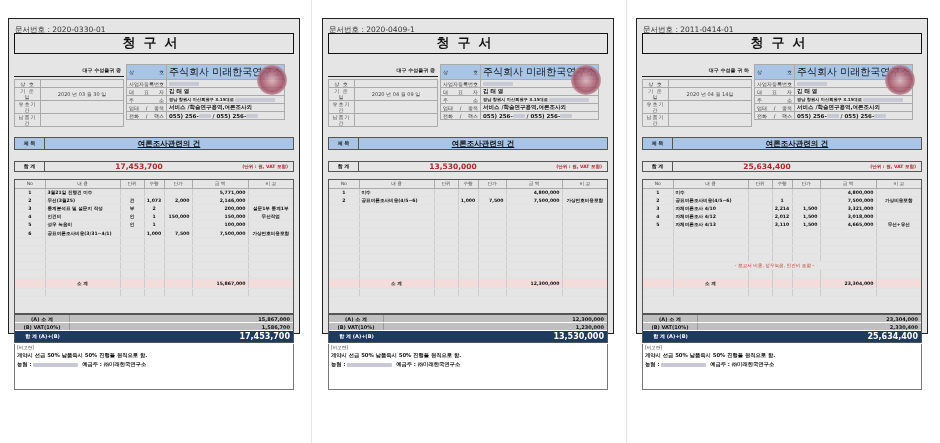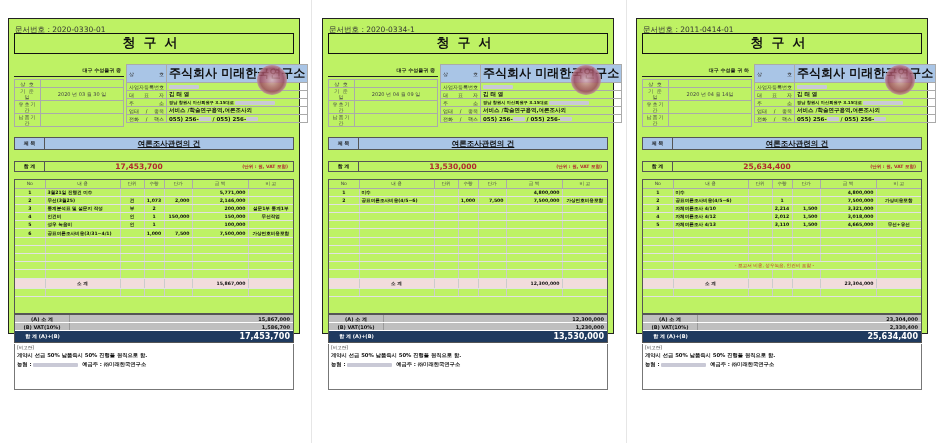--- a/index.html
+++ b/index.html
@@ -1,31 +1,31 @@
 <!DOCTYPE html>
 <html><head>
 <meta charset="utf-8">
 <style>
   * { box-sizing: border-box; margin: 0; padding: 0; }
   html, body { width: 940px; height: 443px; background: #ffffff; overflow: hidden; }
   body { position: relative; font-family: "DejaVu Sans", "Liberation Sans", sans-serif; color: #111; }
   .sep { position: absolute; top: 0; width: 1px; height: 443px; background: #e6e6e6; }
-  .page { position: absolute; top: 18px; width: 292px; height: 316px; border: 1.5px solid #222; background: #bef264; }
+  .page { position: absolute; top: 18px; width: 292px; height: 316px; border: 1.5px solid #222; background: #e5e5e5; }
   .docno { position: absolute; left: 6px; top: 6px; font-size: 7.5px; color: #333; }
   .titlebox { position: absolute; left: 5px; right: 5px; top: 14px; height: 21px; border: 1.5px solid #111; text-align: center; font-size: 13px; font-weight: bold; line-height: 18px; letter-spacing: 8px; }
   .recv { position: absolute; left: 5px; width: 110px; top: 45px; height: 13px; border-bottom: 1.5px solid #222; font-size: 5px; font-weight: bold; text-align: right; padding-right: 3px; line-height: 12px; }
   .ltable { position: absolute; left: 5px; width: 110px; top: 60px; border: 1px solid #555; border-collapse: collapse; font-size: 5px; }
   .ltable td { border: 1px solid #aaa; height: 8px; padding: 0 2px; color: #444; }
   .ltable td.k { width: 26px; text-align: center; letter-spacing: 1px; }
   .ltable td.v { text-align: center; }
   .rtable { position: absolute; left: 117px; right: 5px; top: 45px; border: 1px solid #555; border-collapse: collapse; font-size: 5px; }
   .rtable td { border: 1px solid #aaa; height: 8px; padding: 0 2px; white-space: nowrap; overflow: hidden; }
   .rtable td.k { width: 38px; color: #333; text-align: justify; text-align-last: justify; }
   .rtable tr.first td { background: #a9c5e6; height: 11px; }
-  .rtable tr.first td.v { font-size: 12px; font-weight: bold; }
+  .rtable tr.first td.v { font-size: 10px; font-weight: normal; }
   .rtable td.v { font-weight: bold; font-size: 5.5px; }
   .blur { display: inline-block; height: 4px; background: #c9c9d6; border-radius: 1px; vertical-align: middle; filter: blur(0.6px); }
   .stamp { position: absolute; right: 12px; top: 46px; width: 30px; height: 30px; border-radius: 50%; background: radial-gradient(circle, #d8b0b8 0%, #b36a7a 35%, #9c4a5e 55%, #c7a0aa 75%, #eedce0 100%); opacity: 0.85; }
   .subject { position: absolute; left: 5px; right: 5px; top: 118px; height: 13px; background: #a9c5e6; border: 1px solid #555; display: flex; font-size: 5px; }
   .subject .k { width: 30px; border-right: 1px solid #555; text-align: center; line-height: 11px; font-weight: bold; }
   .subject .v { flex: 1; text-align: center; font-size: 7.5px; font-weight: bold; text-decoration: underline; line-height: 11px; }
   .totalrow { position: absolute; left: 5px; right: 5px; top: 142px; height: 11px; border: 1px solid #555; display: flex; font-size: 5px; }
   .totalrow .k { width: 30px; border-right: 1px solid #555; text-align: center; line-height: 9px; font-weight: bold; }
   .totalrow .amt { flex: 1; text-align: center; color: #b0282e; font-weight: bold; font-size: 7.5px; line-height: 9px; padding-right: 60px; }
   .totalrow .unit { position: absolute; right: 5px; top: 0; color: #b0282e; font-weight: bold; line-height: 9px; font-size: 4.5px; }
@@ -269,21 +269,21 @@
           <div class="v">17,453,700</div>
         </div>
     </div>
     <div class="remarks">
       <div class="h">[비고란]</div>
       <div class="l">계약시 선금 50% 납품즉시 50% 진행을 원칙으로 함.</div>
       <div class="l"><span>농협 :</span> <span class="blur" style="width:45px"></span> &nbsp;<span>예금주 : ㈜미래한국연구소</span></div>
     </div>
   </div>
   <div class="page" style="left:322px;">
-    <div class="docno">문서번호 : 2020-0334-1</div>
+    <div class="docno">문서번호 : 2020-0409-1</div>
     <div class="titlebox">청구서</div>
     <div class="recv">대구 수성을귀 중</div>
     <table class="ltable">
         <tbody>
           <tr>
       <td class="k">상 호</td>
       <td class="v"></td>
           </tr>
           <tr>
       <td class="k">기 준 일</td>

